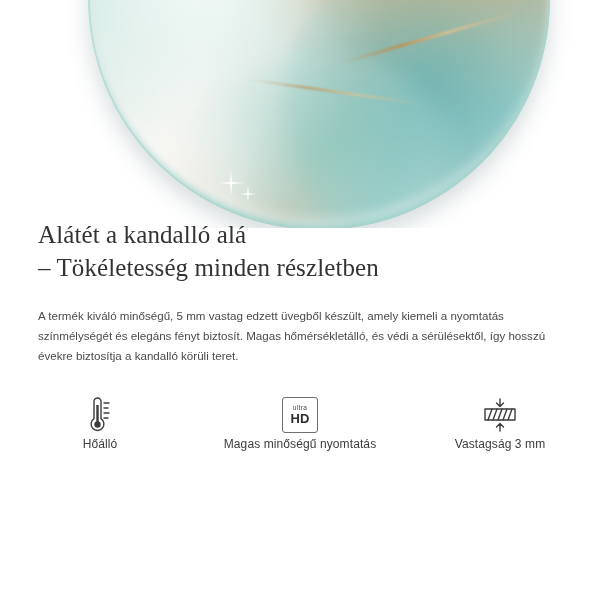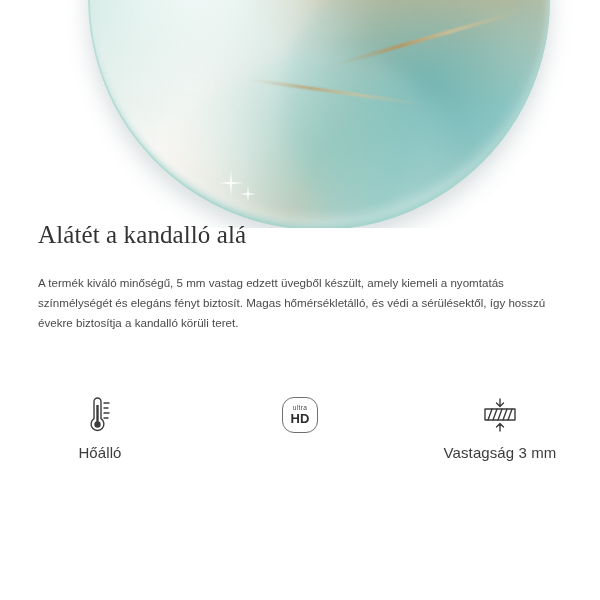--- a/index.html
+++ b/index.html
@@ -188,31 +188,30 @@
     align-items: center;
     justify-content: flex-start;
   }
   .feature .glyph {
     height: 46px;
     display: flex;
     align-items: center;
     justify-content: center;
   }
   .feature .caption {
-    margin-top: 8px;
-    font-size: 15px;
+    font-size: 12px;
     color: #3c3c3c;
     line-height: 13px;
     letter-spacing: 0.1px;
   }
   .hdbox {
     width: 34px;
     height: 34px;
     border: 1px solid #6f6f6f;
-    border-radius: 12px;
+    border-radius: 3px;
     display: flex;
     flex-direction: column;
     align-items: center;
     justify-content: center;
     line-height: 1;
   }
   .hdbox .ultra {
     font-size: 6.6px;
     letter-spacing: 0.3px;
     color: #4a4a4a;
@@ -242,20 +241,21 @@
       <div class="rim"></div>
       <div class="rim-edge"></div>
     </div>
     <div class="sparkle"></div>
     <div class="sparkle s2"></div>
   </div>
 
   <div class="content">
     <h1 class="headline">
       <span>Alátét a kandalló alá</span>
+      <span class="l2">– Tökéletesség minden részletben</span>
     </h1>
     <p class="paragraph">A termék kiváló minőségű, 5 mm vastag edzett üvegből készült, amely kiemeli a nyomtatás színmélységét és elegáns fényt biztosít. Magas hőmérsékletálló, és védi a sérülésektől, így hosszú évekre biztosítja a kandalló körüli teret.</p>
   </div>
 
   <div class="features">
 
     <div class="feature">
       <span class="glyph">
         <svg width="40" height="44" viewBox="0 0 40 44" fill="none" stroke="#3c3c3c" stroke-width="1.4" stroke-linecap="round">
           <path d="M14 8.5a3.5 3.5 0 0 1 7 0v17.2a6.4 6.4 0 1 1-7 0z"></path>
@@ -267,20 +267,21 @@
       <span class="caption">Hőálló</span>
     </div>
 
     <div class="feature">
       <span class="glyph">
         <span class="hdbox">
           <span class="ultra">ultra</span>
           <span class="hd">HD</span>
         </span>
       </span>
+      <span class="caption">Magas minőségű nyomtatás</span>
     </div>
 
 
 
 
     <div class="feature">
       <span class="glyph">
         <svg width="42" height="40" viewBox="0 0 42 40" fill="none" stroke="#3c3c3c" stroke-width="1.4" stroke-linecap="round" stroke-linejoin="round">
           <path d="M21 4v7M17.5 8l3.5 3.5L24.5 8"></path>
           <path d="M21 36v-7M17.5 32l3.5-3.5L24.5 32"></path>

